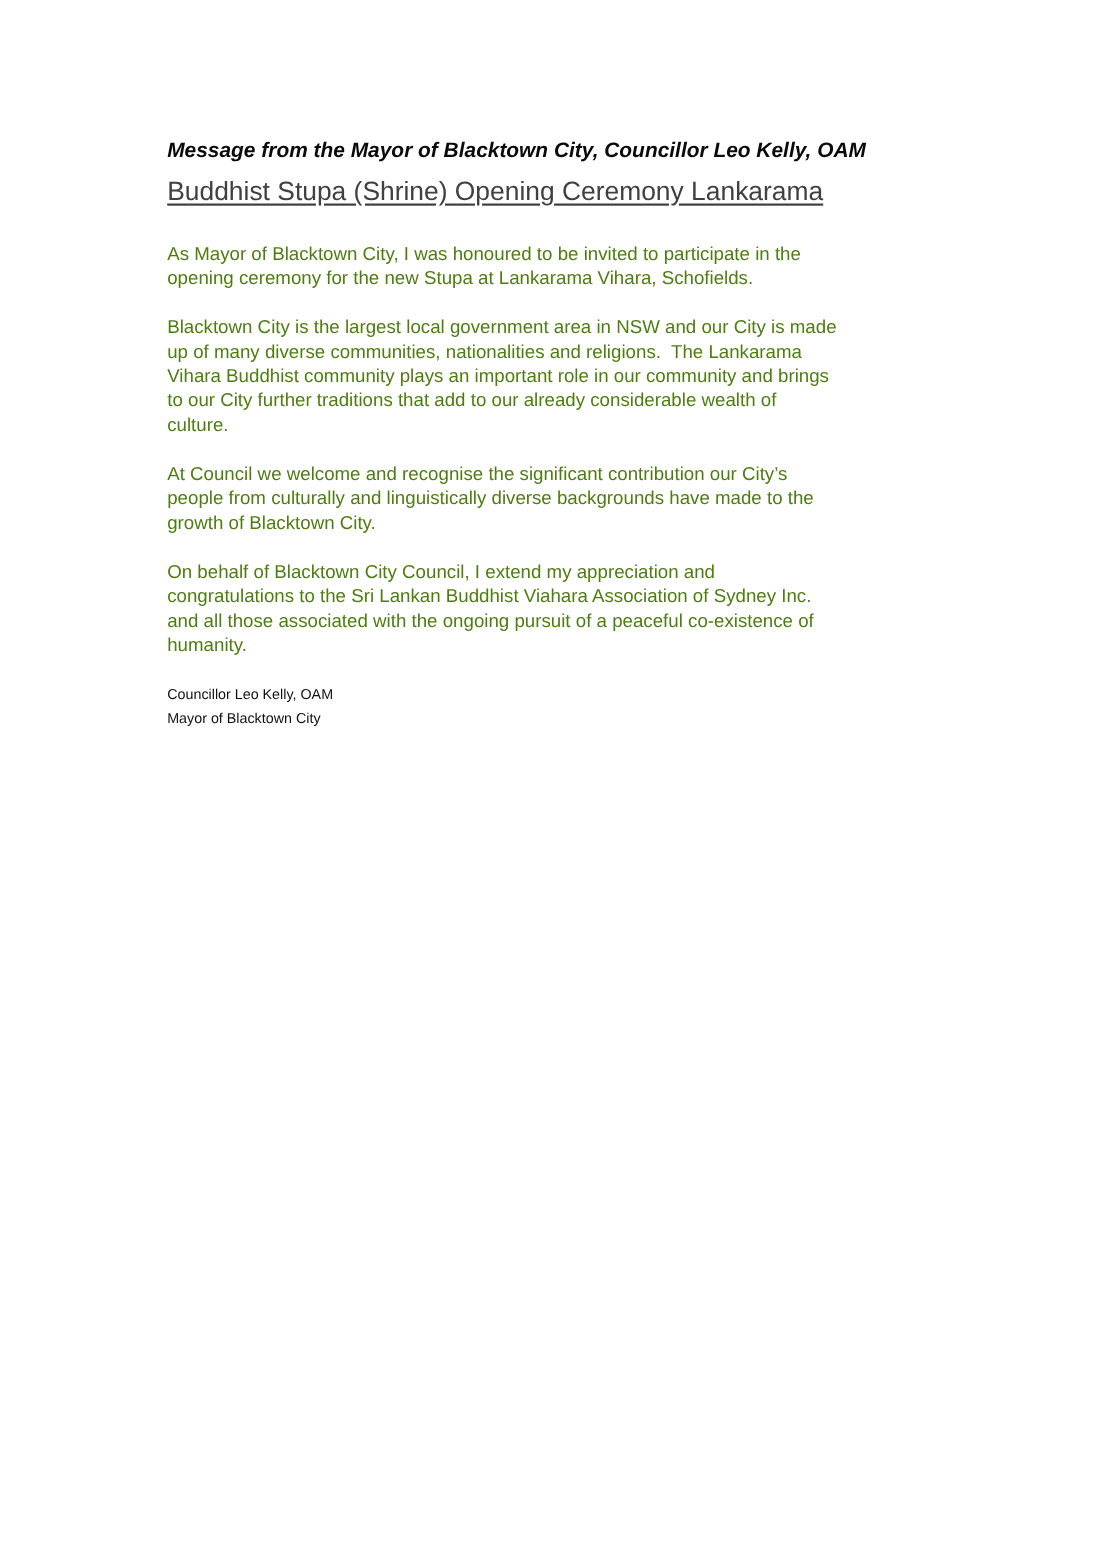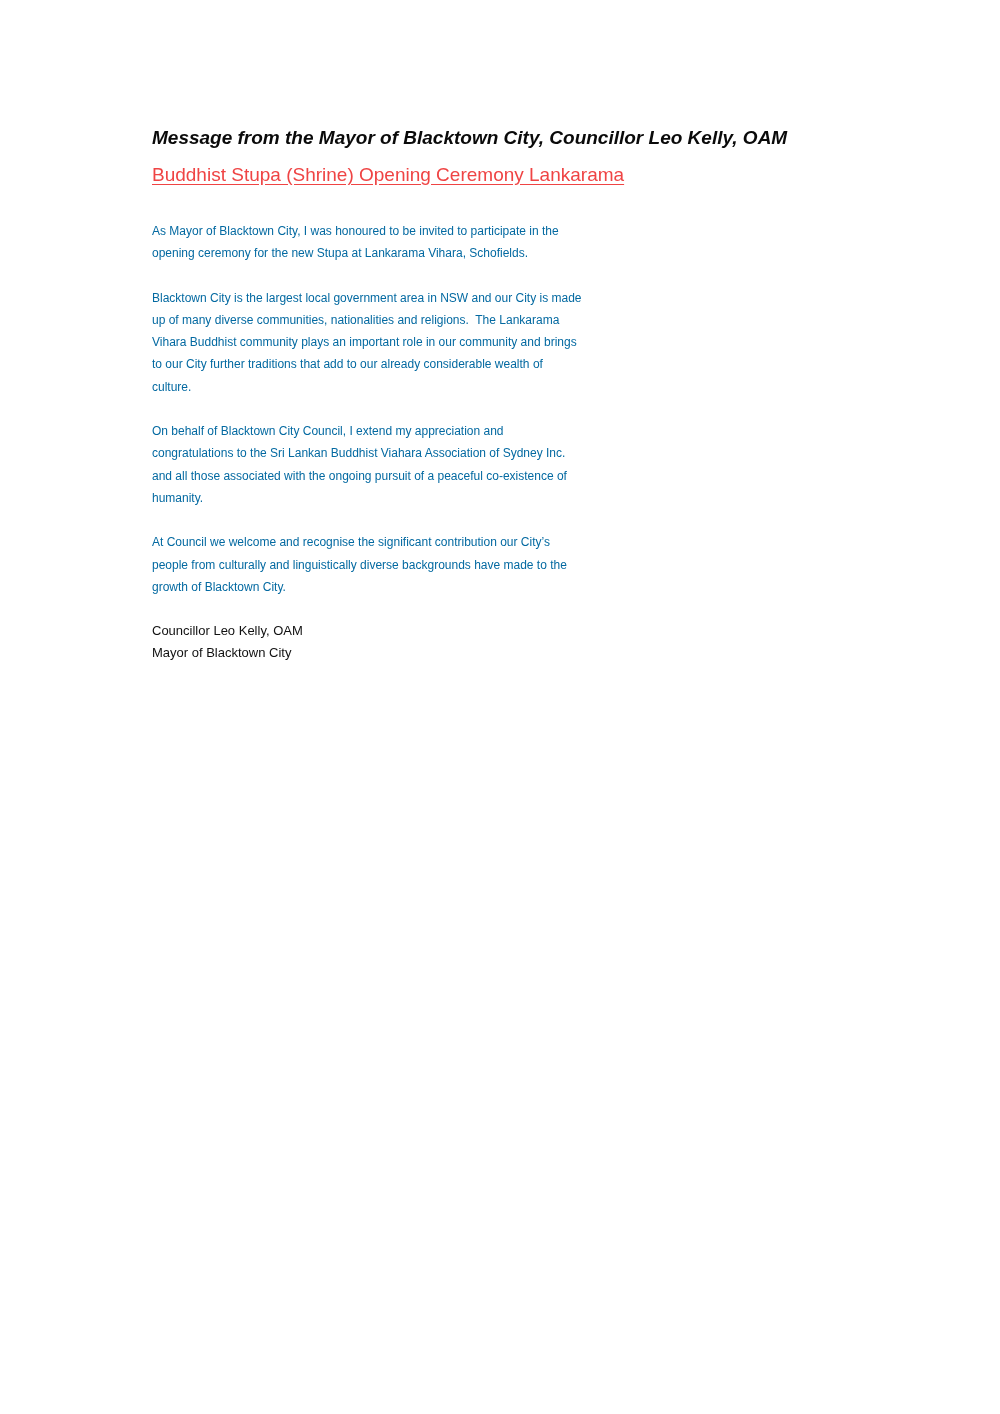--- a/index.html
+++ b/index.html
@@ -29,34 +29,34 @@
     font-size: 19px;
     line-height: 24px;
     font-weight: bold;
     font-style: italic;
     color: #0a0a0a;
     margin-bottom: 13px;
     white-space: pre-line;
   }
 
   .doc-subtitle {
-    font-size: 19px;
+    font-size: 24px;
     line-height: 24px;
     font-weight: normal;
     text-decoration: underline;
     text-underline-offset: 3px;
-    color: #ef4444;
+    color: #404040;
     margin-bottom: 33px;
     white-space: pre-line;
   }
 
   .para {
-    font-size: 12px;
+    font-size: 17px;
     line-height: 22.3px;
-    color: #0369a1;
+    color: #4d7c0f;
     margin-bottom: 22px;
     white-space: pre-line;
   }
 
   .signature {
     font-size: 13px;
     line-height: 22.3px;
     color: #111111;
     white-space: pre-line;
   }
@@ -74,26 +74,26 @@
     <p class="para">As Mayor of Blacktown City, I was honoured to be invited to participate in the
 opening ceremony for the new Stupa at Lankarama Vihara, Schofields.</p>
 
     <p class="para">Blacktown City is the largest local government area in NSW and our City is made
 up of many diverse communities, nationalities and religions.&nbsp; The Lankarama
 Vihara Buddhist community plays an important role in our community and brings
 to our City further traditions that add to our already considerable wealth of
 culture.</p>
 
 
+    <p class="para">At Council we welcome and recognise the significant contribution our City’s
+people from culturally and linguistically diverse backgrounds have made to the
+growth of Blacktown City.</p>
+
     <p class="para">On behalf of Blacktown City Council, I extend my appreciation and
 congratulations to the Sri Lankan Buddhist Viahara Association of Sydney Inc.
 and all those associated with the ongoing pursuit of a peaceful co-existence of
 humanity.</p>
-
-    <p class="para">At Council we welcome and recognise the significant contribution our City’s
-people from culturally and linguistically diverse backgrounds have made to the
-growth of Blacktown City.</p>
 
     <div class="signature">Councillor Leo Kelly, OAM
 Mayor of Blacktown City</div>
 
   </div>
 </div>
 
 </body></html>

